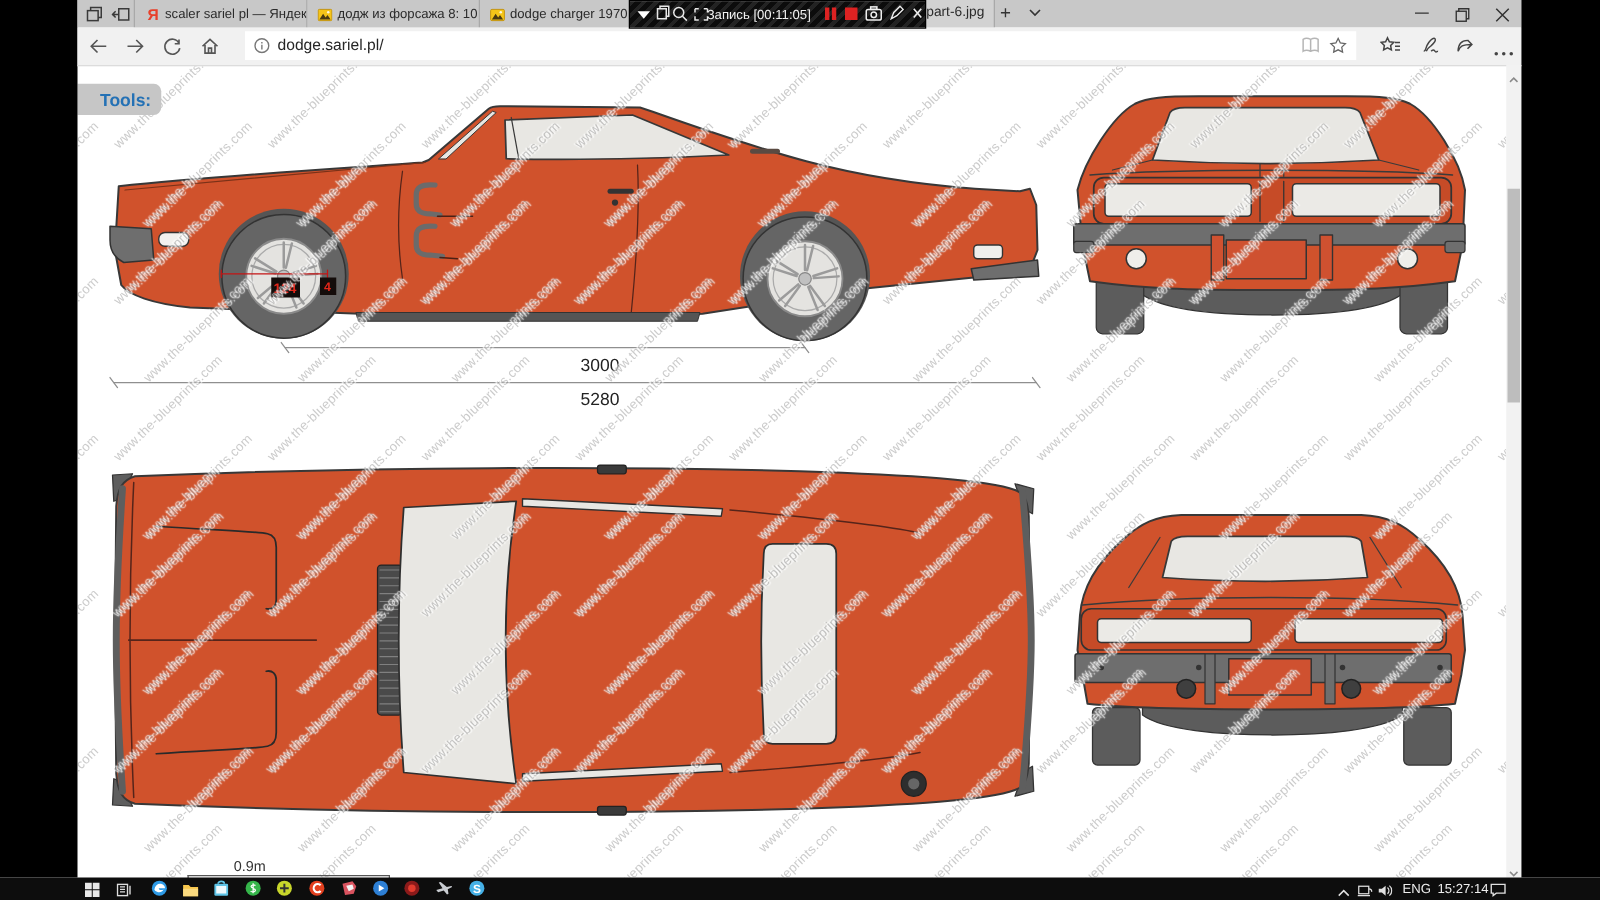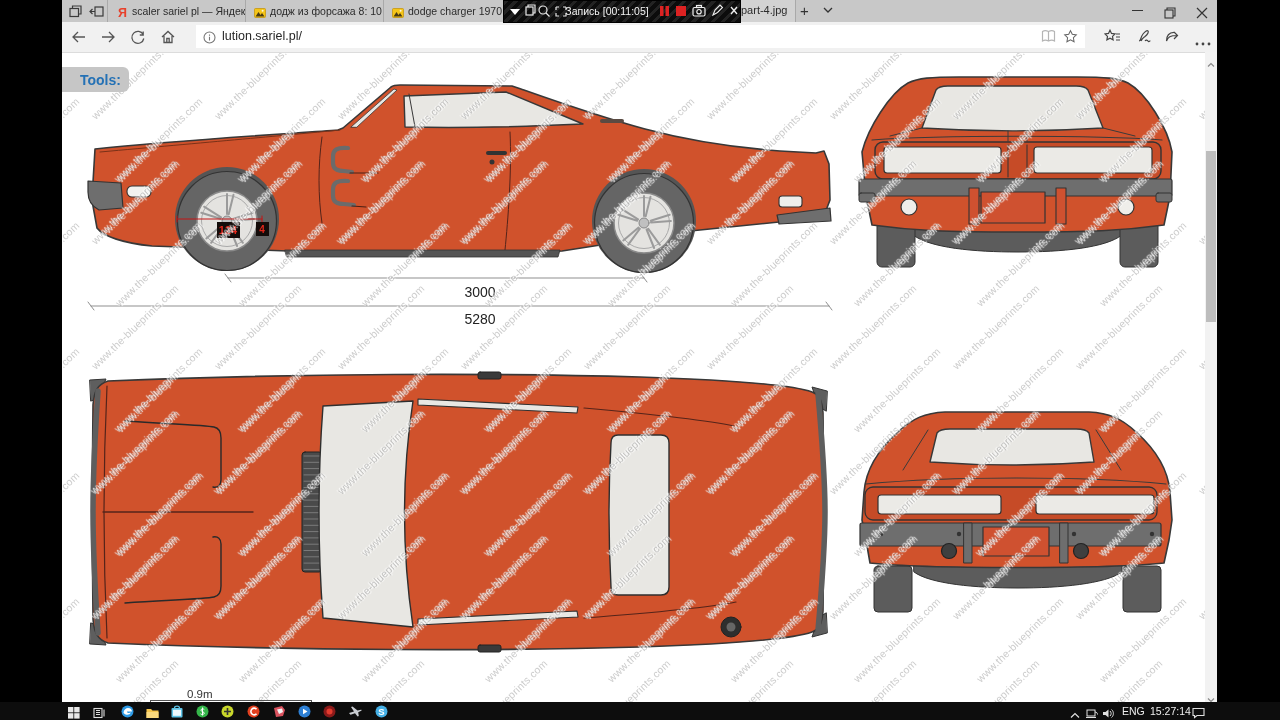--- a/index.html
+++ b/index.html
@@ -430,21 +430,21 @@
     </div>
     <div style="position:absolute;left:384px;top:0;width:137px;height:22px;background:#c8c8c8;border-right:1px solid #a9a9a9;overflow:hidden;white-space:nowrap;">
       <span style="position:absolute;left:8px;top:5px;"><svg width="12" height="12" viewBox="0 0 12 12">
           <rect x="0.5" y="1.5" width="11" height="9" rx="1" fill="#f5c518" stroke="#c49510" stroke-width="0.8"></rect>
           <path d="M 1.5,9.5 L 4.5,5 L 6.5,8 L 8,6 L 10.5,9.5 Z" fill="#4a3b12"></path>
           <circle cx="8.6" cy="3.8" r="1" fill="#fff" opacity="0.85"></circle>
         </svg></span>
       <span style="position:absolute;left:24px;top:5px;font-size:10.5px;color:#2b2b2b;">dodge charger 1970 blue</span>
     </div>
     <div style="position:absolute;left:522px;top:0;width:273px;height:22px;background:#d2d2d2;overflow:hidden;">
-      <span style="position:absolute;left:219px;top:4px;font-size:11px;color:#2b2b2b;">part-4.jpg</span>
+      <span style="position:absolute;left:219px;top:4px;font-size:11px;color:#2b2b2b;">part-6.jpg</span>
     </div>
 <div class="abs" style="left:795px;top:0;width:1px;height:22px;background:#a9a9a9;"></div>
 <div class="abs" style="left:800px;top:2px;font-size:15px;color:#333;">+</div>
 <div class="abs" style="left:822px;top:3px;"><svg width="12" height="14" viewBox="0 0 12 14" fill="none" stroke="#333" stroke-width="1.3">
         <path d="M 2,5 L 6,9 L 10,5"></path>
       </svg></div>
 
 <div class="abs" style="left:1132px;top:10px;width:11px;height:1.3px;background:#333;"></div>
 <div class="abs" style="left:1164px;top:5px;"><svg width="12" height="12" viewBox="0 0 12 12" fill="none" stroke="#333" stroke-width="1.1">
         <rect x="1" y="3" width="8" height="8"></rect>
@@ -465,21 +465,21 @@
         <path d="M 13.2,5.5 A 6,6 0 1 0 13.8,9.5 M 13.2,2.5 V 6 H 9.8"></path>
       </svg></div>
 <div class="abs" style="left:160px;top:29px;"><svg width="16" height="16" viewBox="0 0 16 16" fill="none" stroke="#555" stroke-width="1.3">
         <path d="M 2,8 L 8,2.5 L 14,8 M 4,7 V 13.5 H 12 V 7 M 6.8,13.5 V 9.5 H 9.2 V 13.5"></path>
       </svg></div>
 <div class="abs" style="left:196px;top:25px;width:889px;height:23px;background:#fff;"></div>
 <div class="abs" style="left:203px;top:30px;"><svg width="13" height="13" viewBox="0 0 13 13" fill="none" stroke="#777" stroke-width="1.1">
         <circle cx="6.5" cy="6.5" r="5.5"></circle>
         <path d="M 6.5,5.8 V 9.5 M 6.5,3.6 V 4.7"></path>
       </svg></div>
-<div class="abs" style="left:222px;top:29px;font-size:12.5px;color:#262626;">lution.sariel.pl/</div>
+<div class="abs" style="left:222px;top:29px;font-size:12.5px;color:#262626;">dodge.sariel.pl/</div>
 <div class="abs" style="left:1041px;top:29px;"><svg width="15" height="15" viewBox="0 0 15 15" fill="none" stroke="#b5b5b5" stroke-width="1.2">
         <path d="M 7.5,2.5 C 5.5,1.5 3,1.5 1.5,2.5 V 12 C 3,11 5.5,11 7.5,12 C 9.5,11 12,11 13.5,12 V 2.5 C 12,1.5 9.5,1.5 7.5,2.5 V 12"></path>
       </svg></div>
 <div class="abs" style="left:1063px;top:29px;"><svg width="15" height="15" viewBox="0 0 16 16" fill="none" stroke="#666" stroke-width="1.1">
         <path d="M 8,1.8 L 9.9,5.7 L 14.2,6.3 L 11.1,9.3 L 11.8,13.6 L 8,11.6 L 4.2,13.6 L 4.9,9.3 L 1.8,6.3 L 6.1,5.7 Z"></path>
       </svg></div>
 <div class="abs" style="left:1104px;top:28px;"><svg width="17" height="17" viewBox="0 0 17 17" fill="none" stroke="#444" stroke-width="1.2">
         <path d="M 6,2.2 L 7.5,5.4 L 11,5.9 L 8.5,8.4 L 9.1,11.9 L 6,10.2 L 2.9,11.9 L 3.5,8.4 L 1,5.9 L 4.5,5.4 Z"></path>
         <path d="M 12,6 H 16 M 12,9 H 16 M 12,12 H 16"></path>
       </svg></div>

